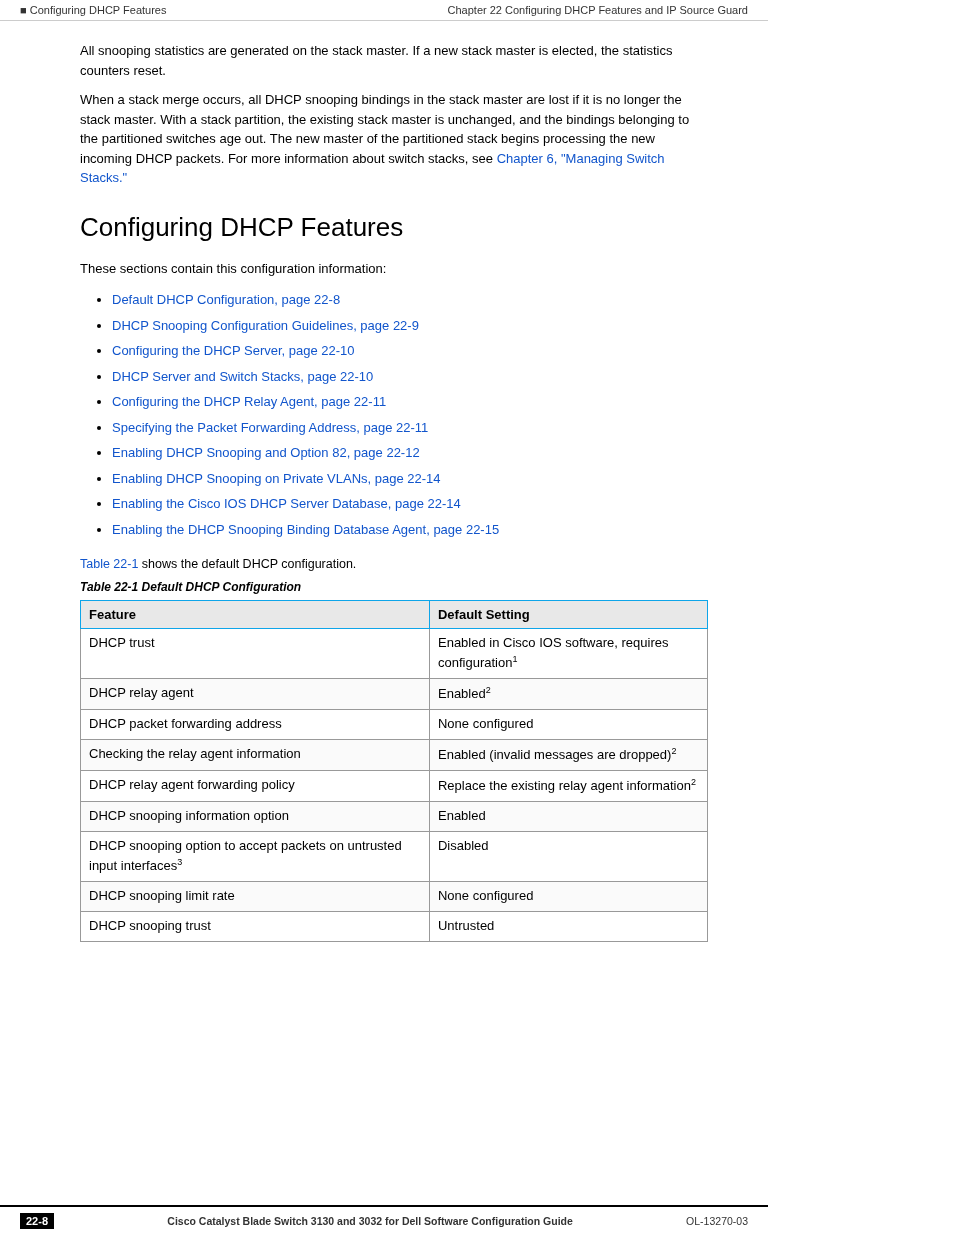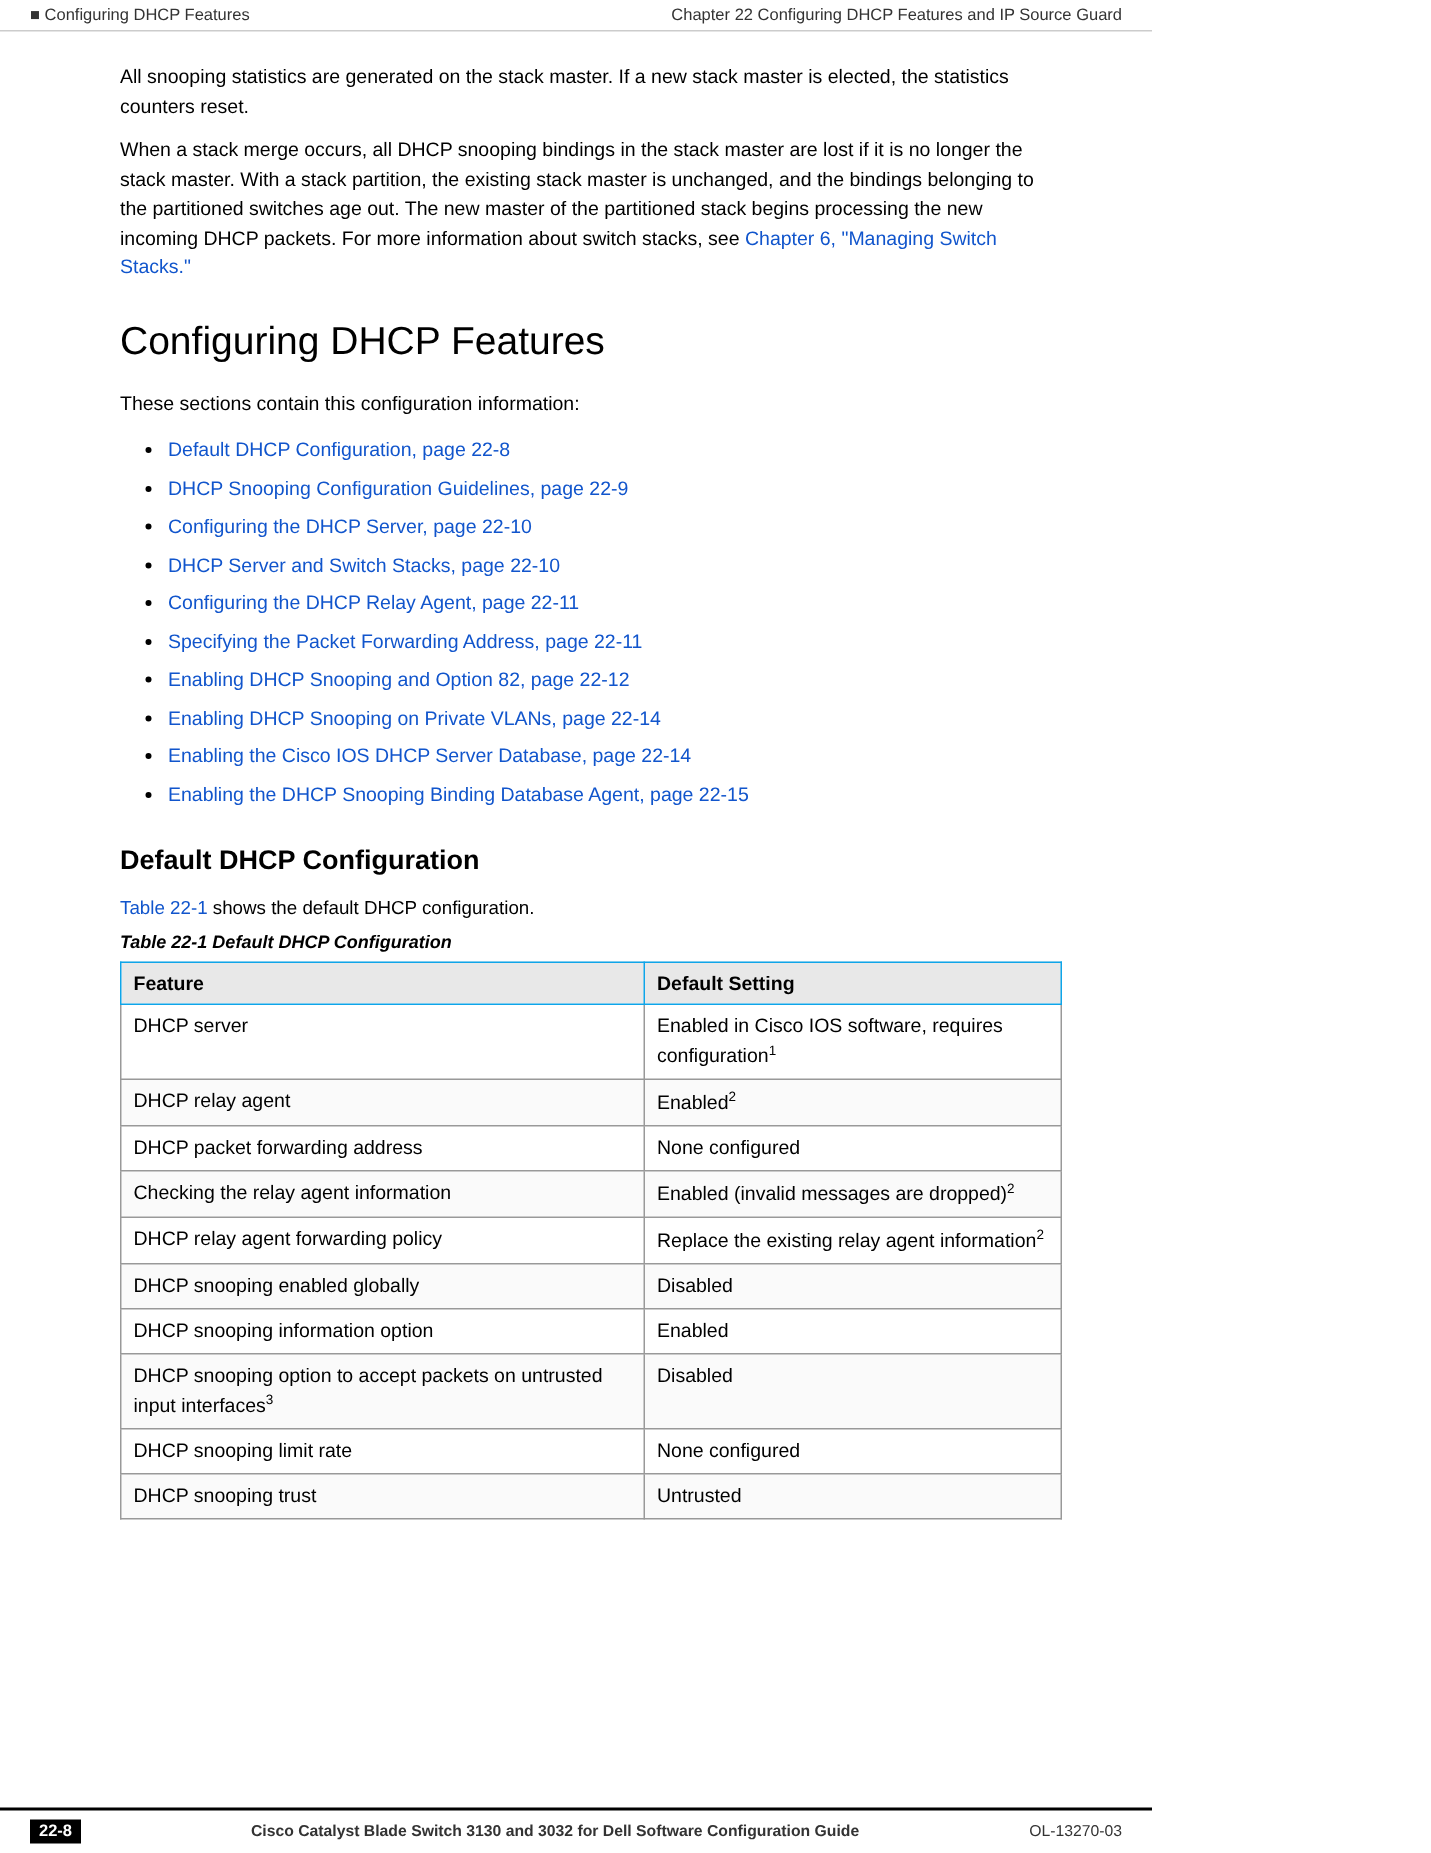--- a/index.html
+++ b/index.html
@@ -194,59 +194,54 @@
         <li><a class="link-blue">Configuring the DHCP Server, page 22-10</a></li>
         <li><a class="link-blue">DHCP Server and Switch Stacks, page 22-10</a></li>
         <li><a class="link-blue">Configuring the DHCP Relay Agent, page 22-11</a></li>
         <li><a class="link-blue">Specifying the Packet Forwarding Address, page 22-11</a></li>
         <li><a class="link-blue">Enabling DHCP Snooping and Option 82, page 22-12</a></li>
         <li><a class="link-blue">Enabling DHCP Snooping on Private VLANs, page 22-14</a></li>
         <li><a class="link-blue">Enabling the Cisco IOS DHCP Server Database, page 22-14</a></li>
         <li><a class="link-blue">Enabling the DHCP Snooping Binding Database Agent, page 22-15</a></li>
       </ul>
 
-    <h2 class="section-heading-h2">Default DHCP Configuration</h2>
 
     <p class="table-caption">
       <a class="link-blue">Table 22-1</a><span> shows the default DHCP configuration.</span>
     </p>
 
     <span class="table-label">Table 22-1        Default DHCP Configuration</span>
 
     <table class="data-table">
       <thead>
         <tr>
           <th>Feature</th>
           <th>Default Setting</th>
         </tr>
       </thead>
       <tbody id="table-body">
       <tr>
-            <td>DHCP server</td>
+            <td>DHCP trust</td>
             <td>Enabled in Cisco IOS software, requires configuration<sup>1</sup></td>
           </tr>
           <tr>
             <td>DHCP relay agent</td>
             <td>Enabled<sup>2</sup></td>
           </tr>
           <tr>
             <td>DHCP packet forwarding address</td>
             <td>None configured</td>
           </tr>
           <tr>
             <td>Checking the relay agent information</td>
             <td>Enabled (invalid messages are dropped)<sup>2</sup></td>
           </tr>
           <tr>
             <td>DHCP relay agent forwarding policy</td>
             <td>Replace the existing relay agent information<sup>2</sup></td>
-          </tr>
-          <tr>
-            <td>DHCP snooping enabled globally</td>
-            <td>Disabled</td>
           </tr>
           <tr>
             <td>DHCP snooping information option</td>
             <td>Enabled</td>
           </tr>
           <tr>
             <td>DHCP snooping option to accept packets on untrusted input interfaces<sup>3</sup></td>
             <td>Disabled</td>
           </tr>
           <tr>

